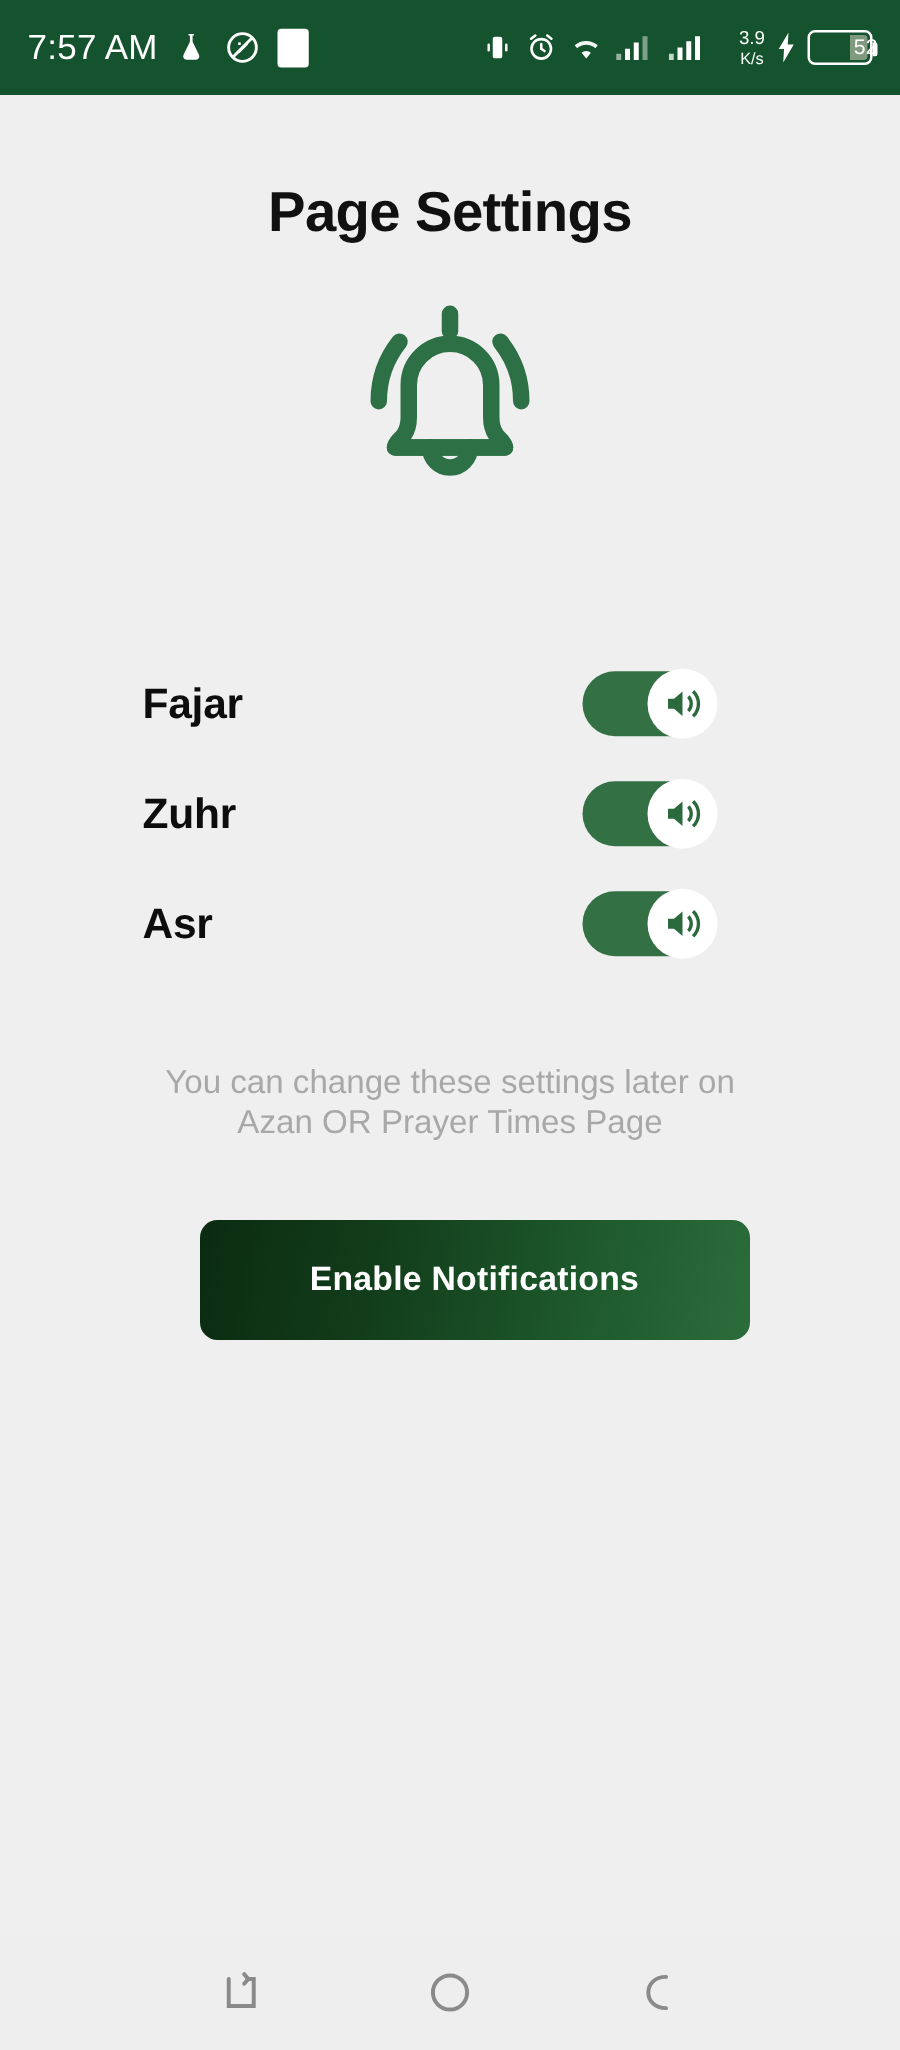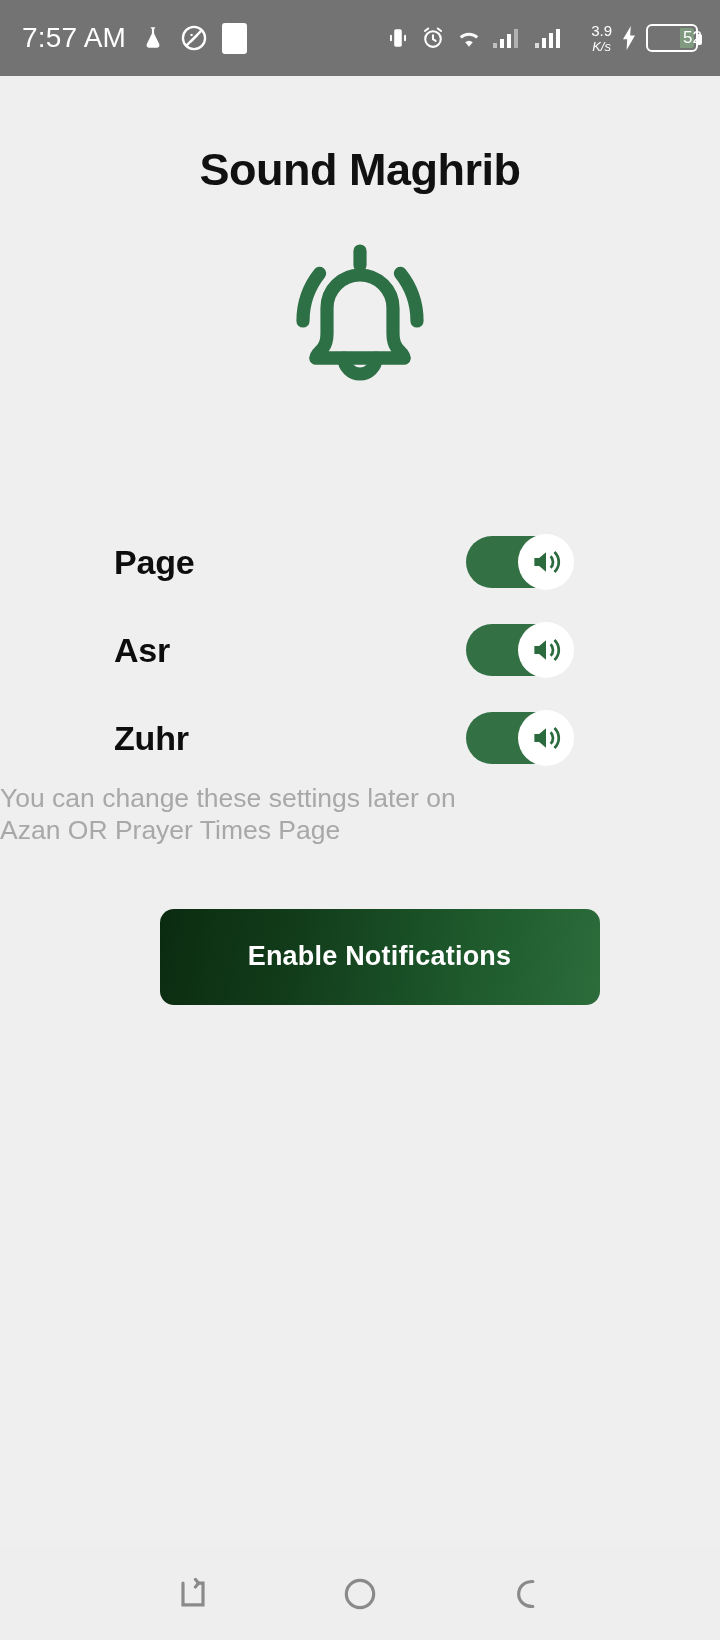--- a/index.html
+++ b/index.html
@@ -9,33 +9,33 @@
     background:#f0f0f0;
   }
   #screen{
     position:relative; width:720px; height:1640px;
     background:#f0efef;
     display:flex; flex-direction:column;
   }
 
   
   .statusbar{
-    height:76px; background:#737373; color:#ffffff;
+    height:76px; background:#14532d; color:#ffffff;
     display:flex; align-items:center; flex-shrink:0;
     padding:0 22px;
   }
   .sb-left{ display:flex; align-items:center; gap:14px; }
   .sb-time{ font-size:28px; font-weight:400; letter-spacing:.2px; line-height:1; }
   .sb-mid{ flex:1; }
   .sb-right{ display:flex; align-items:center; gap:9px; }
   .sb-icon{ display:flex; align-items:center; justify-content:center; }
   .sq-icon{ width:25px; height:31px; background:#fff; border-radius:3px; }
   .netspeed{ display:flex; flex-direction:column; align-items:center;
              line-height:1; font-size:15px; font-weight:500; margin-left:17px;}
-  .netspeed .n2{ font-size:13px; margin-top:2px;font-style:italic; }
+  .netspeed .n2{ font-size:13px; margin-top:2px; }
   .battery{ display:flex; align-items:center; gap:2px; }
   .bat-shell{
     width:52px; height:28px; border:2.5px solid #fff; border-radius:6px;
     position:relative; display:flex; align-items:center; justify-content:center;
   }
   .bat-shell:after{
     content:""; position:absolute; right:-6px; top:8px;
     width:4px; height:11px; background:#fff; border-radius:0 2px 2px 0;
   }
   .bat-fill{
@@ -69,21 +69,21 @@
     border-radius:26px; background:#337044; flex-shrink:0;
   }
   .toggle-thumb{
     position:absolute; right:-2px; top:50%; transform:translateY(-50%);
     width:56px; height:56px; border-radius:50%;
     background:#ffffff;
     display:flex; align-items:center; justify-content:center;
   }
 
   .hint{
-    text-align:left;
+    margin-top:66px; text-align:center;
     font-size:26.5px; line-height:1.22; color:#a8a8a8; font-weight:400;
   }
 
   .cta-wrap{ display:flex; justify-content:center; margin-top:62px;margin-left:39px; }
   .cta{
     width:440px; height:96px; border-radius:14px;
     background:linear-gradient(100deg,#0b2b10 0%, #123d1b 32%, #1e5a2c 70%, #2c6c3b 100%);
     color:#fff; font-size:27px; font-weight:bold; letter-spacing:.2px;
     display:flex; align-items:center; justify-content:center;
     border:none; cursor:pointer;
@@ -185,65 +185,65 @@
         <span class="bat-shell">
           <span class="bat-fill"></span>
           <span class="bat-num">52</span>
         </span>
       </span>
     </div>
   </div>
 
   <div class="content">
 
-    <div class="page-title">Sound Maghrib</div>
+    <div class="page-title">Page Settings</div>
 
     <div class="bell-wrap">
       <span>
         <svg width="176" height="170" viewBox="0 0 88 85" fill="none" stroke="#2e7045" stroke-width="6.6" stroke-linecap="round" stroke-linejoin="round">
           <path d="M44 9.5v7"></path>
           <path d="M22 63c0-2 2.4-3.4 3.6-5.1 1.4-2 1.9-4.4 1.9-7V38c0-9.1 7.4-16.5 16.5-16.5S60.5 28.9 60.5 38v12.9c0 2.6.5 5 1.9 7C63.6 59.6 66 61 66 63z"></path>
           <path d="M22 63h44"></path>
           <path d="M36 63c0 4.4 3.6 8 8 8s8-3.6 8-8"></path>
           <path d="M15.5 44.5c0-9 3.1-17.3 8.3-23.8"></path>
           <path d="M72.5 44.5c0-9-3.1-17.3-8.3-23.8"></path>
         </svg>
       </span>
     </div>
 
     <div class="prayer-list">
 
       <div class="prayer-row">
-        <span class="prayer-name">Page</span>
+        <span class="prayer-name">Fajar</span>
         <span class="toggle">
           <span class="toggle-thumb">
             <svg width="34" height="34" viewBox="0 0 24 24" fill="#2b6a3d">
               <path d="M3.8 9.2h3.4L12 5.1v13.8L7.2 14.8H3.8z"></path>
               <path d="M14.6 8.6a4.9 4.9 0 0 1 0 6.8l1.35 1.35a6.8 6.8 0 0 0 0-9.5z"></path>
               <path d="M17.3 5.6a8.8 8.8 0 0 1 0 12.8l1.35 1.35a10.7 10.7 0 0 0 0-15.5z"></path>
             </svg>
           </span>
         </span>
       </div>
 
       <div class="prayer-row">
-        <span class="prayer-name">Asr</span>
+        <span class="prayer-name">Zuhr</span>
         <span class="toggle">
           <span class="toggle-thumb">
             <svg width="34" height="34" viewBox="0 0 24 24" fill="#2b6a3d">
               <path d="M3.8 9.2h3.4L12 5.1v13.8L7.2 14.8H3.8z"></path>
               <path d="M14.6 8.6a4.9 4.9 0 0 1 0 6.8l1.35 1.35a6.8 6.8 0 0 0 0-9.5z"></path>
               <path d="M17.3 5.6a8.8 8.8 0 0 1 0 12.8l1.35 1.35a10.7 10.7 0 0 0 0-15.5z"></path>
             </svg>
           </span>
         </span>
       </div>
 
       <div class="prayer-row">
-        <span class="prayer-name">Zuhr</span>
+        <span class="prayer-name">Asr</span>
         <span class="toggle">
           <span class="toggle-thumb">
             <svg width="34" height="34" viewBox="0 0 24 24" fill="#2b6a3d">
               <path d="M3.8 9.2h3.4L12 5.1v13.8L7.2 14.8H3.8z"></path>
               <path d="M14.6 8.6a4.9 4.9 0 0 1 0 6.8l1.35 1.35a6.8 6.8 0 0 0 0-9.5z"></path>
               <path d="M17.3 5.6a8.8 8.8 0 0 1 0 12.8l1.35 1.35a10.7 10.7 0 0 0 0-15.5z"></path>
             </svg>
           </span>
         </span>
       </div>

